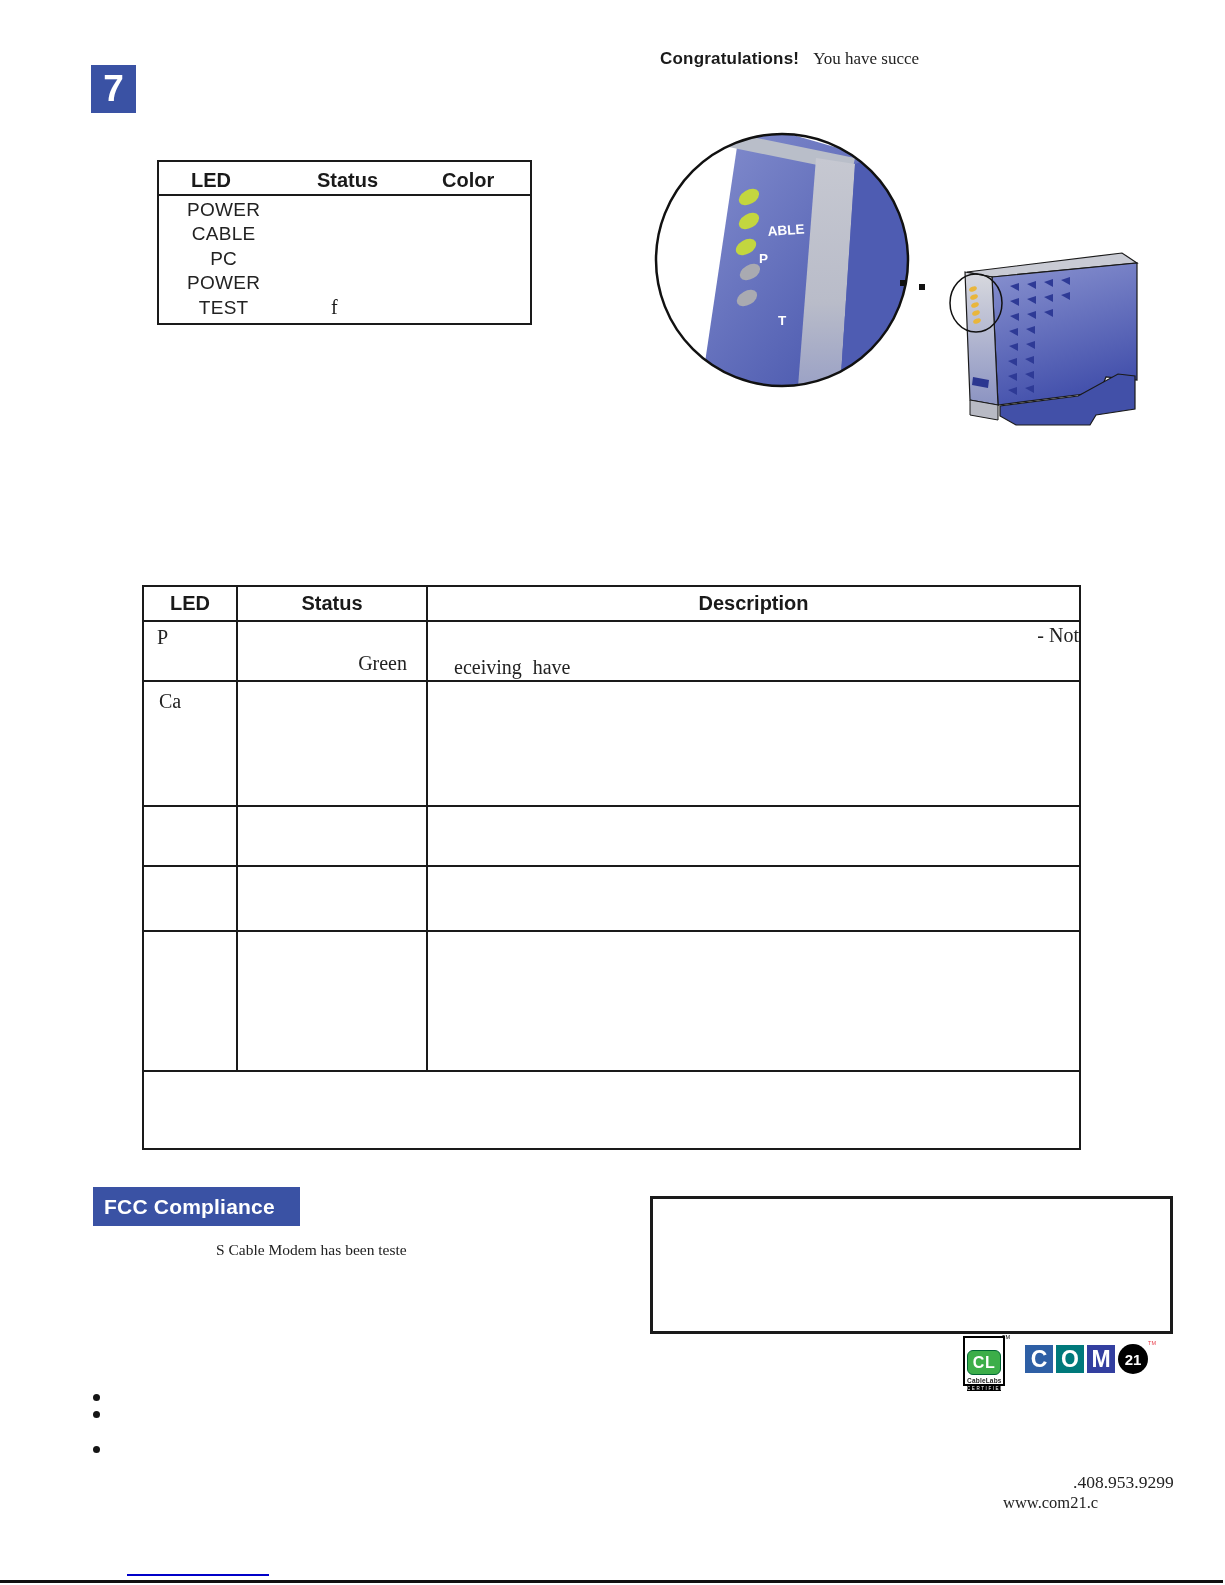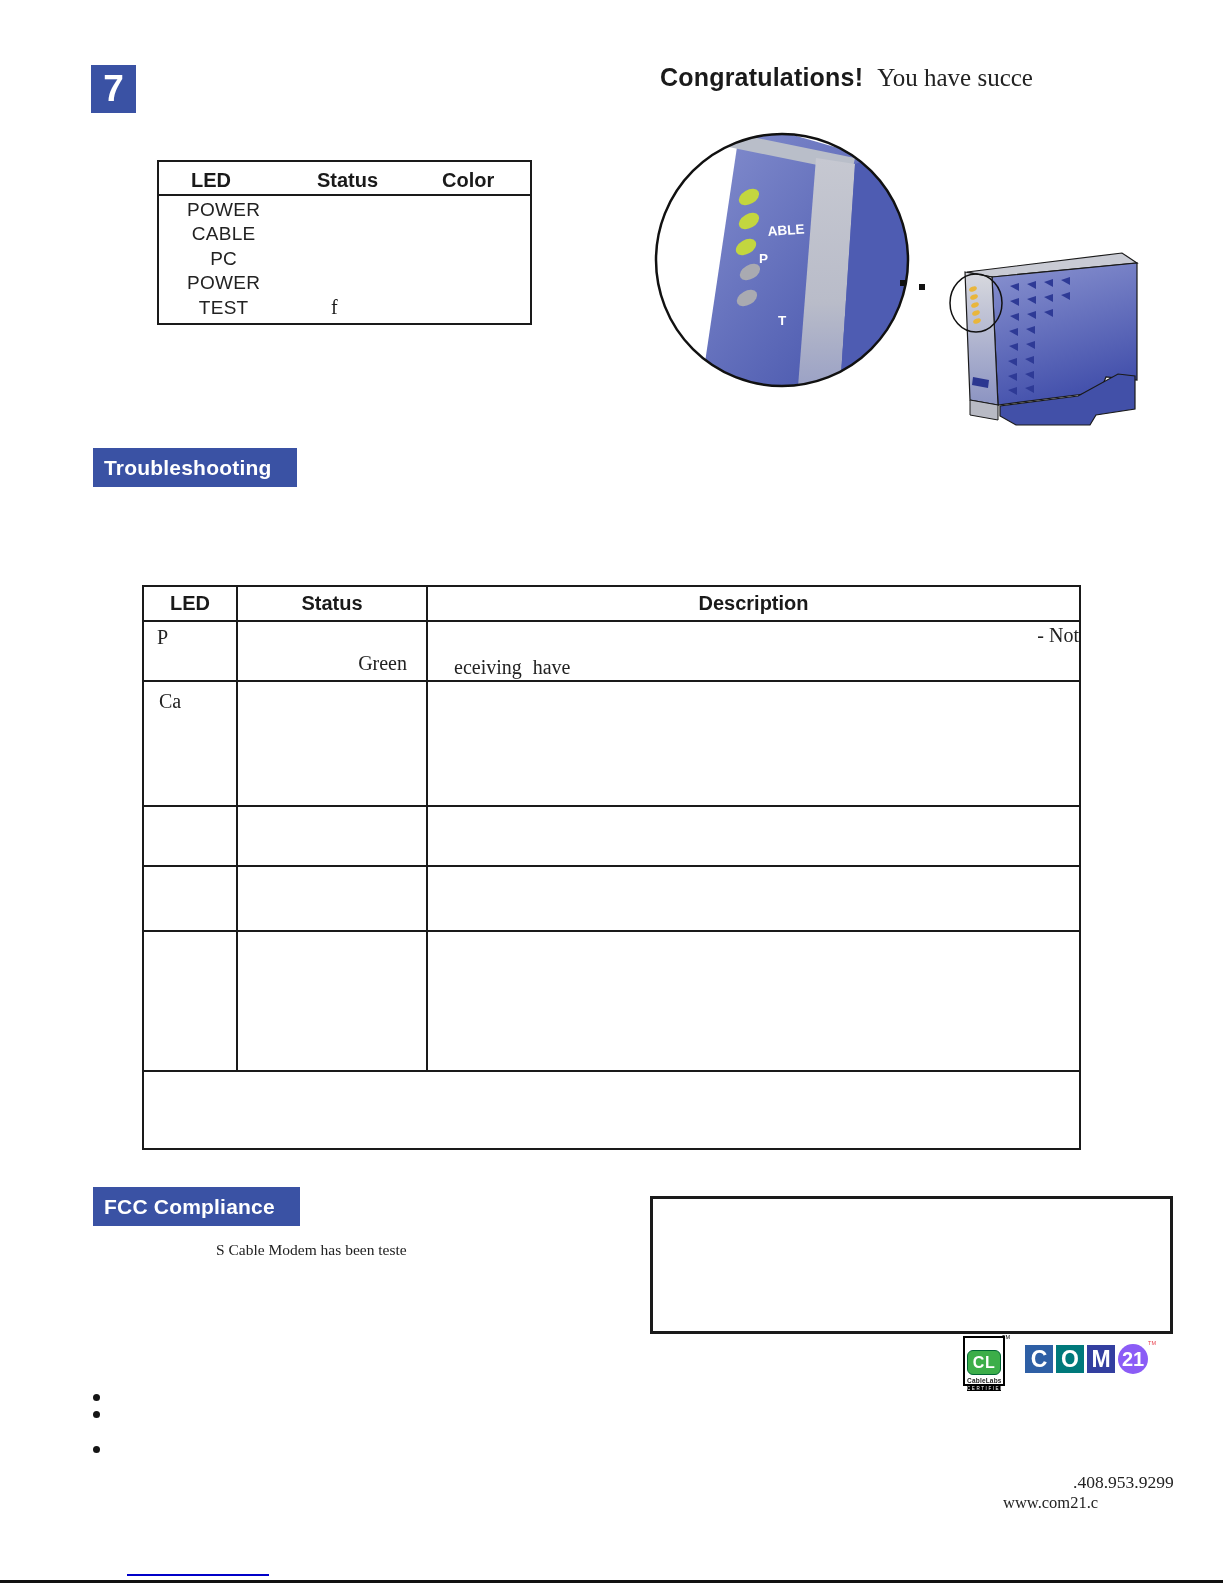--- a/index.html
+++ b/index.html
@@ -11,21 +11,21 @@
   .abs { position:absolute; }
   .serif { font-family:"Liberation Serif", serif; }
 
   
   .step-badge {
     left:91px; top:65px; width:45px; height:48px; background:#3A52A4;
     color:#fff; font-weight:bold; font-size:37px; text-align:center; line-height:48px;
   }
 
   
-  .congrats { left:660px; top:63px; white-space:nowrap; font-size:25px; }
+  .congrats { left:660px; top:49px; white-space:nowrap; font-size:17px; }
   .congrats .b { font-weight:bold; letter-spacing:0.2px; }
   .congrats .r { font-family:"Liberation Serif", serif; margin-left:14px; color:#222; }
 
   
   .led-table { left:157px; top:160px; width:375px; height:165px; border:2px solid #1a1a1a; background:#fff; }
   .led-table .hdr { position:absolute; top:7px; font-weight:bold; font-size:20px; }
   .led-table .hdr.h1 { left:32px; }
   .led-table .hdr.h2 { left:158px; }
   .led-table .hdr.h3 { left:283px; }
   .led-table .hdr-line { position:absolute; left:0; top:32px; width:100%; height:2px; background:#1a1a1a; }
@@ -69,21 +69,21 @@
   .cl-name { font-size:6.5px; font-weight:bold; text-align:center; margin-top:2px; letter-spacing:0.2px; }
   .cl-cert { background:#000; color:#fff; font-size:4.5px; letter-spacing:1.6px; text-align:center; margin-top:1px; padding:0.5px 0; }
   .cl-tm { position:absolute; right:-7px; top:-4px; font-size:5.5px; color:#000; }
 
   
   .com21 { left:1025px; top:1344px; display:flex; align-items:center; }
   .c21-sq { width:28px; height:28px; color:#fff; font-weight:bold; font-size:23px; display:flex; align-items:center; justify-content:center; margin-right:3px; }
   .c21-c { background:#2E5FA5; }
   .c21-o { background:#00797B; }
   .c21-m { background:#333FA0; }
-  .c21-badge { width:30px; height:30px; border-radius:50%; background:#8b5cf6; color:#fff; font-weight:bold; font-size:20px; display:flex; align-items:center; justify-content:center; margin-left:0px; }
+  .c21-badge { width:30px; height:30px; border-radius:50%; background:#000000; color:#fff; font-weight:bold; font-size:15px; display:flex; align-items:center; justify-content:center; margin-left:0px; }
   .c21-tm { position:absolute; right:-8px; top:-4px; font-size:5.5px; color:#E8404C; }
 
   
   .bullet { width:7px; height:7px; border-radius:50%; background:#151515; }
   .bu1 { left:93px; top:1394px; }
   .bu2 { left:93px; top:1411px; }
   .bu3 { left:93px; top:1446px; }
 
   
   .phone { left:1073px; top:1472px; font-size:17.5px; color:#222; }
@@ -197,21 +197,20 @@
         <path d="M360 243 l9 -3 l0 8 z"></path>
           <path d="M377 241 l9 -3 l0 8 z"></path>
         <path d="M360 258 l9 -3 l0 8 z"></path>
           <path d="M377 256 l9 -3 l0 8 z"></path>
         <path d="M360 272 l9 -3 l0 8 z"></path>
           <path d="M377 270 l9 -3 l0 8 z"></path>
       </g>
     </g>
   </svg>
 
-  <div class="abs section-bar bar-trouble">Troubleshooting</div>
 
   <div class="abs tt">
     <div class="tt-row tt-head first">
       <div class="tt-c1">LED</div>
       <div class="tt-c2">Status</div>
       <div class="tt-c3">Description</div>
     </div>
     <div class="tt-row tt-r1">
       <div class="tt-c1 cell-serif">P</div>
       <div class="tt-c2 cell-serif">Green</div>

